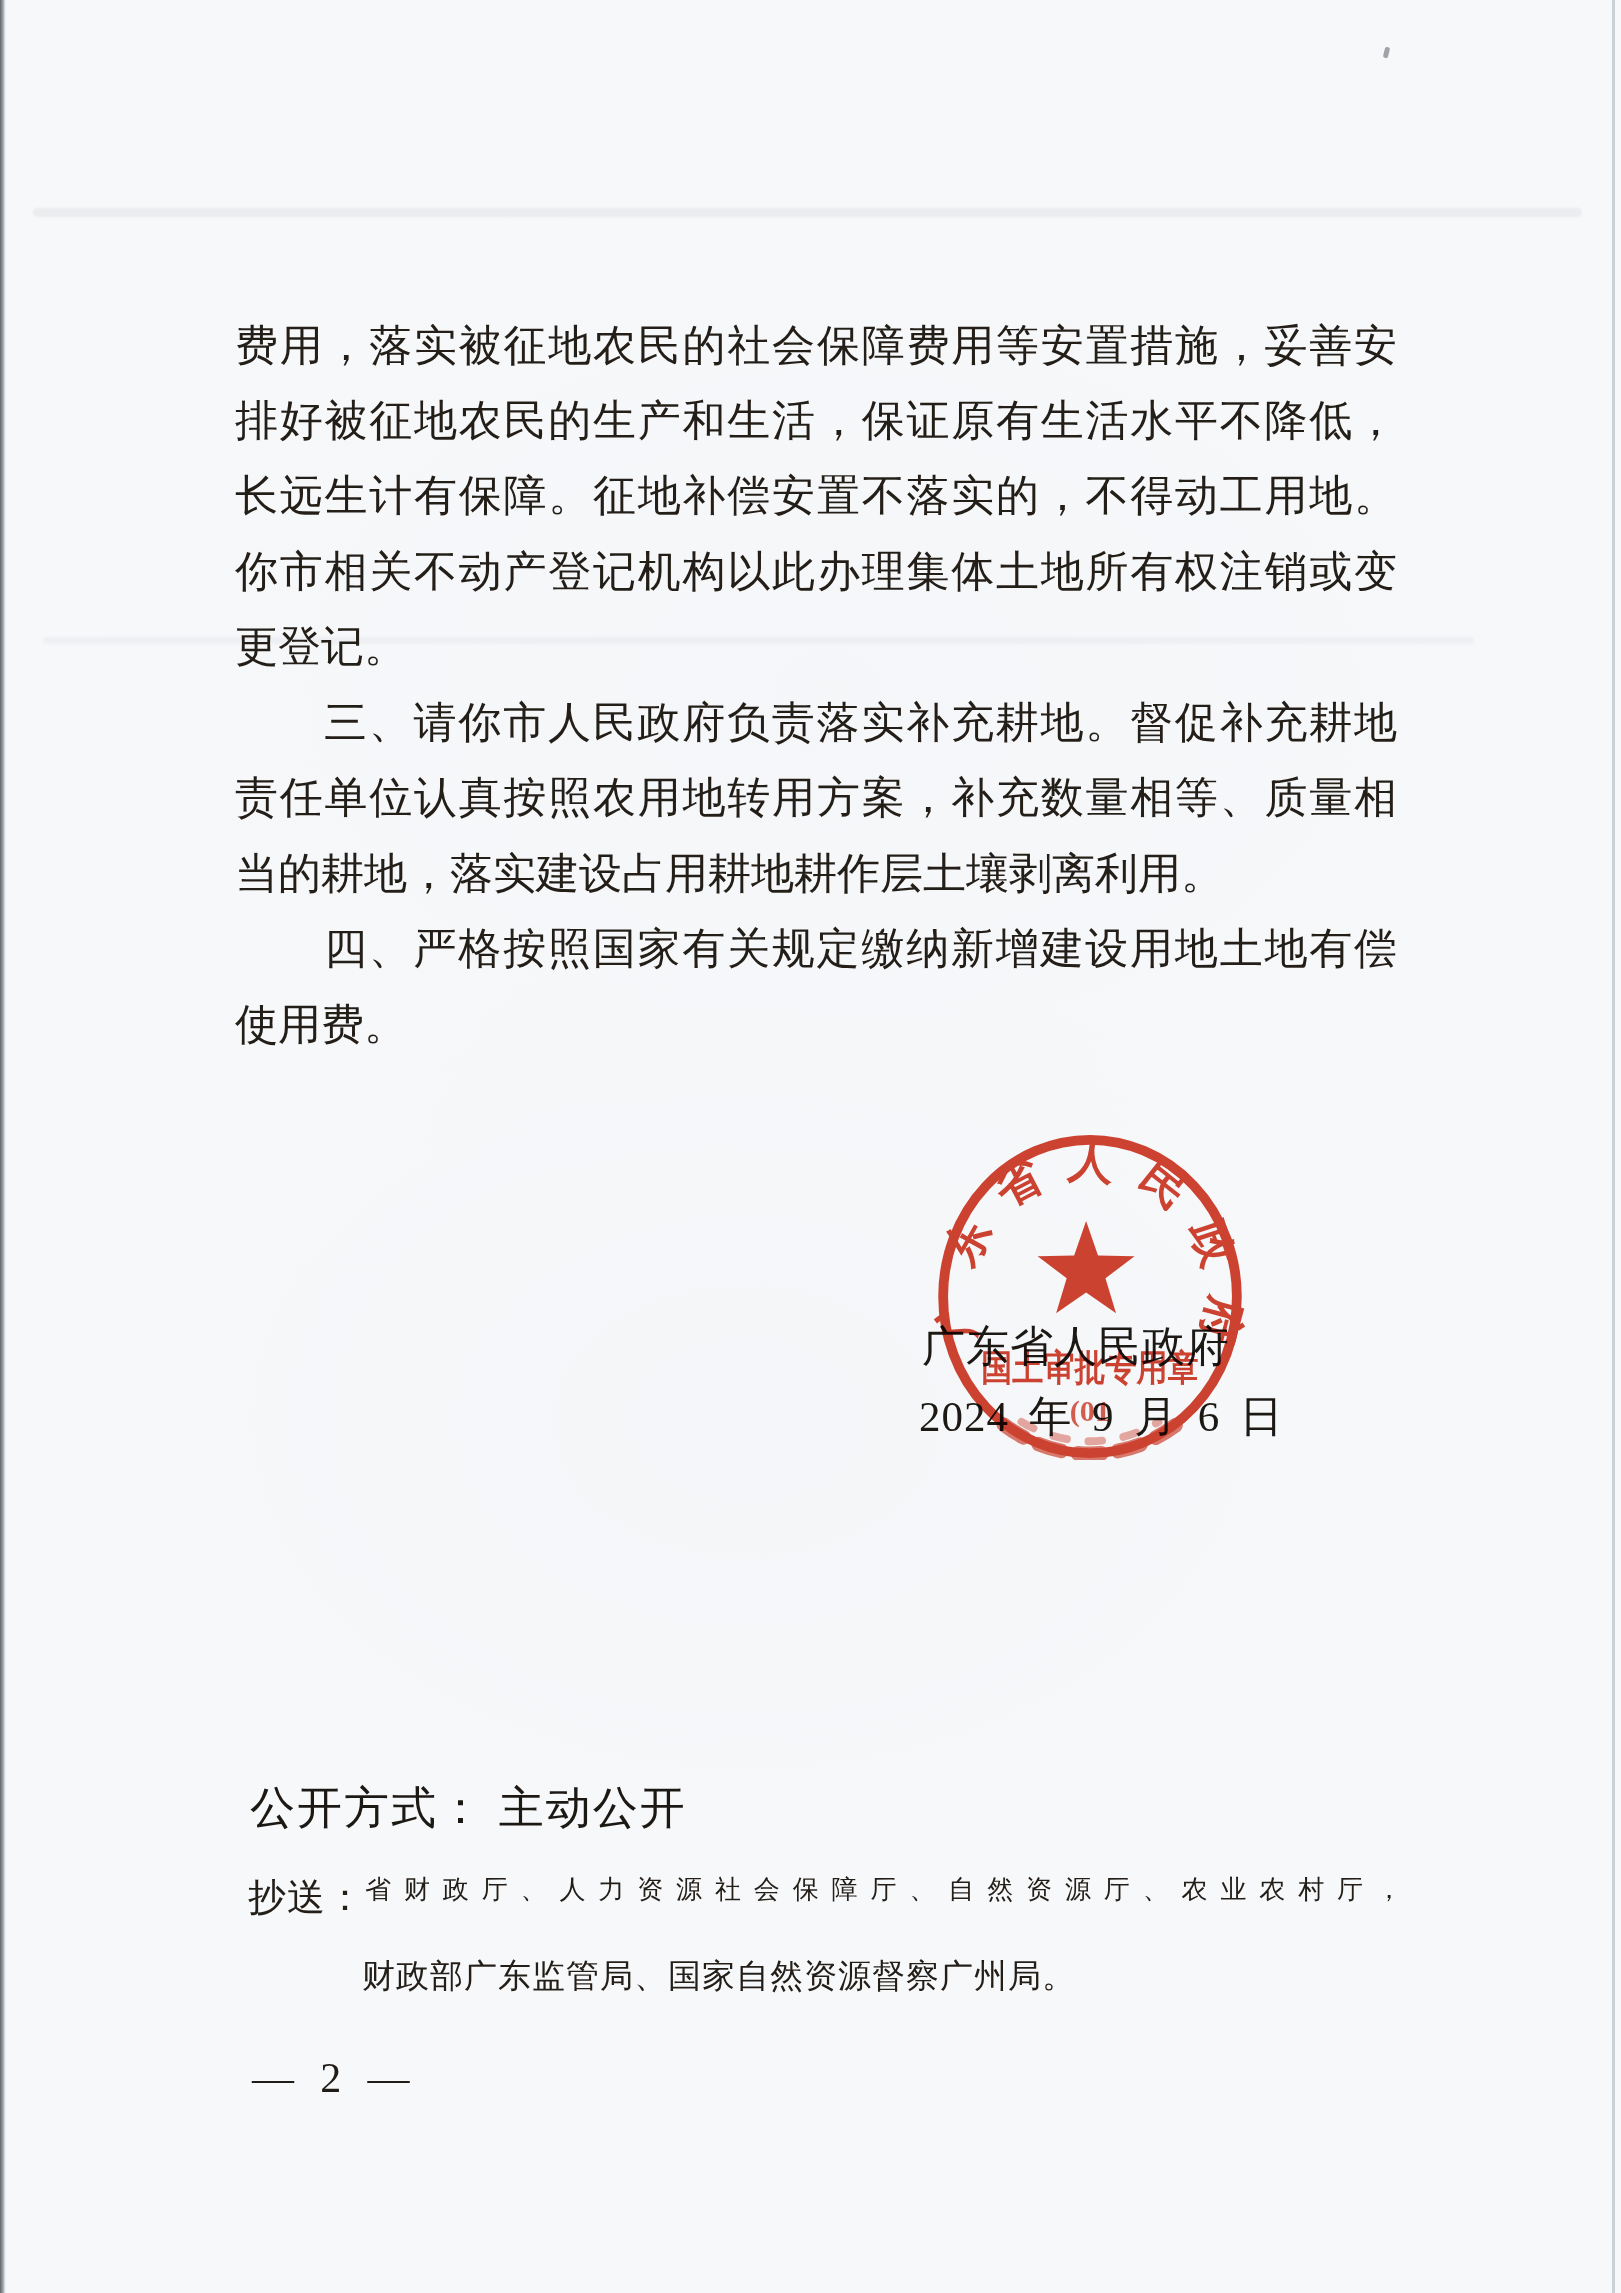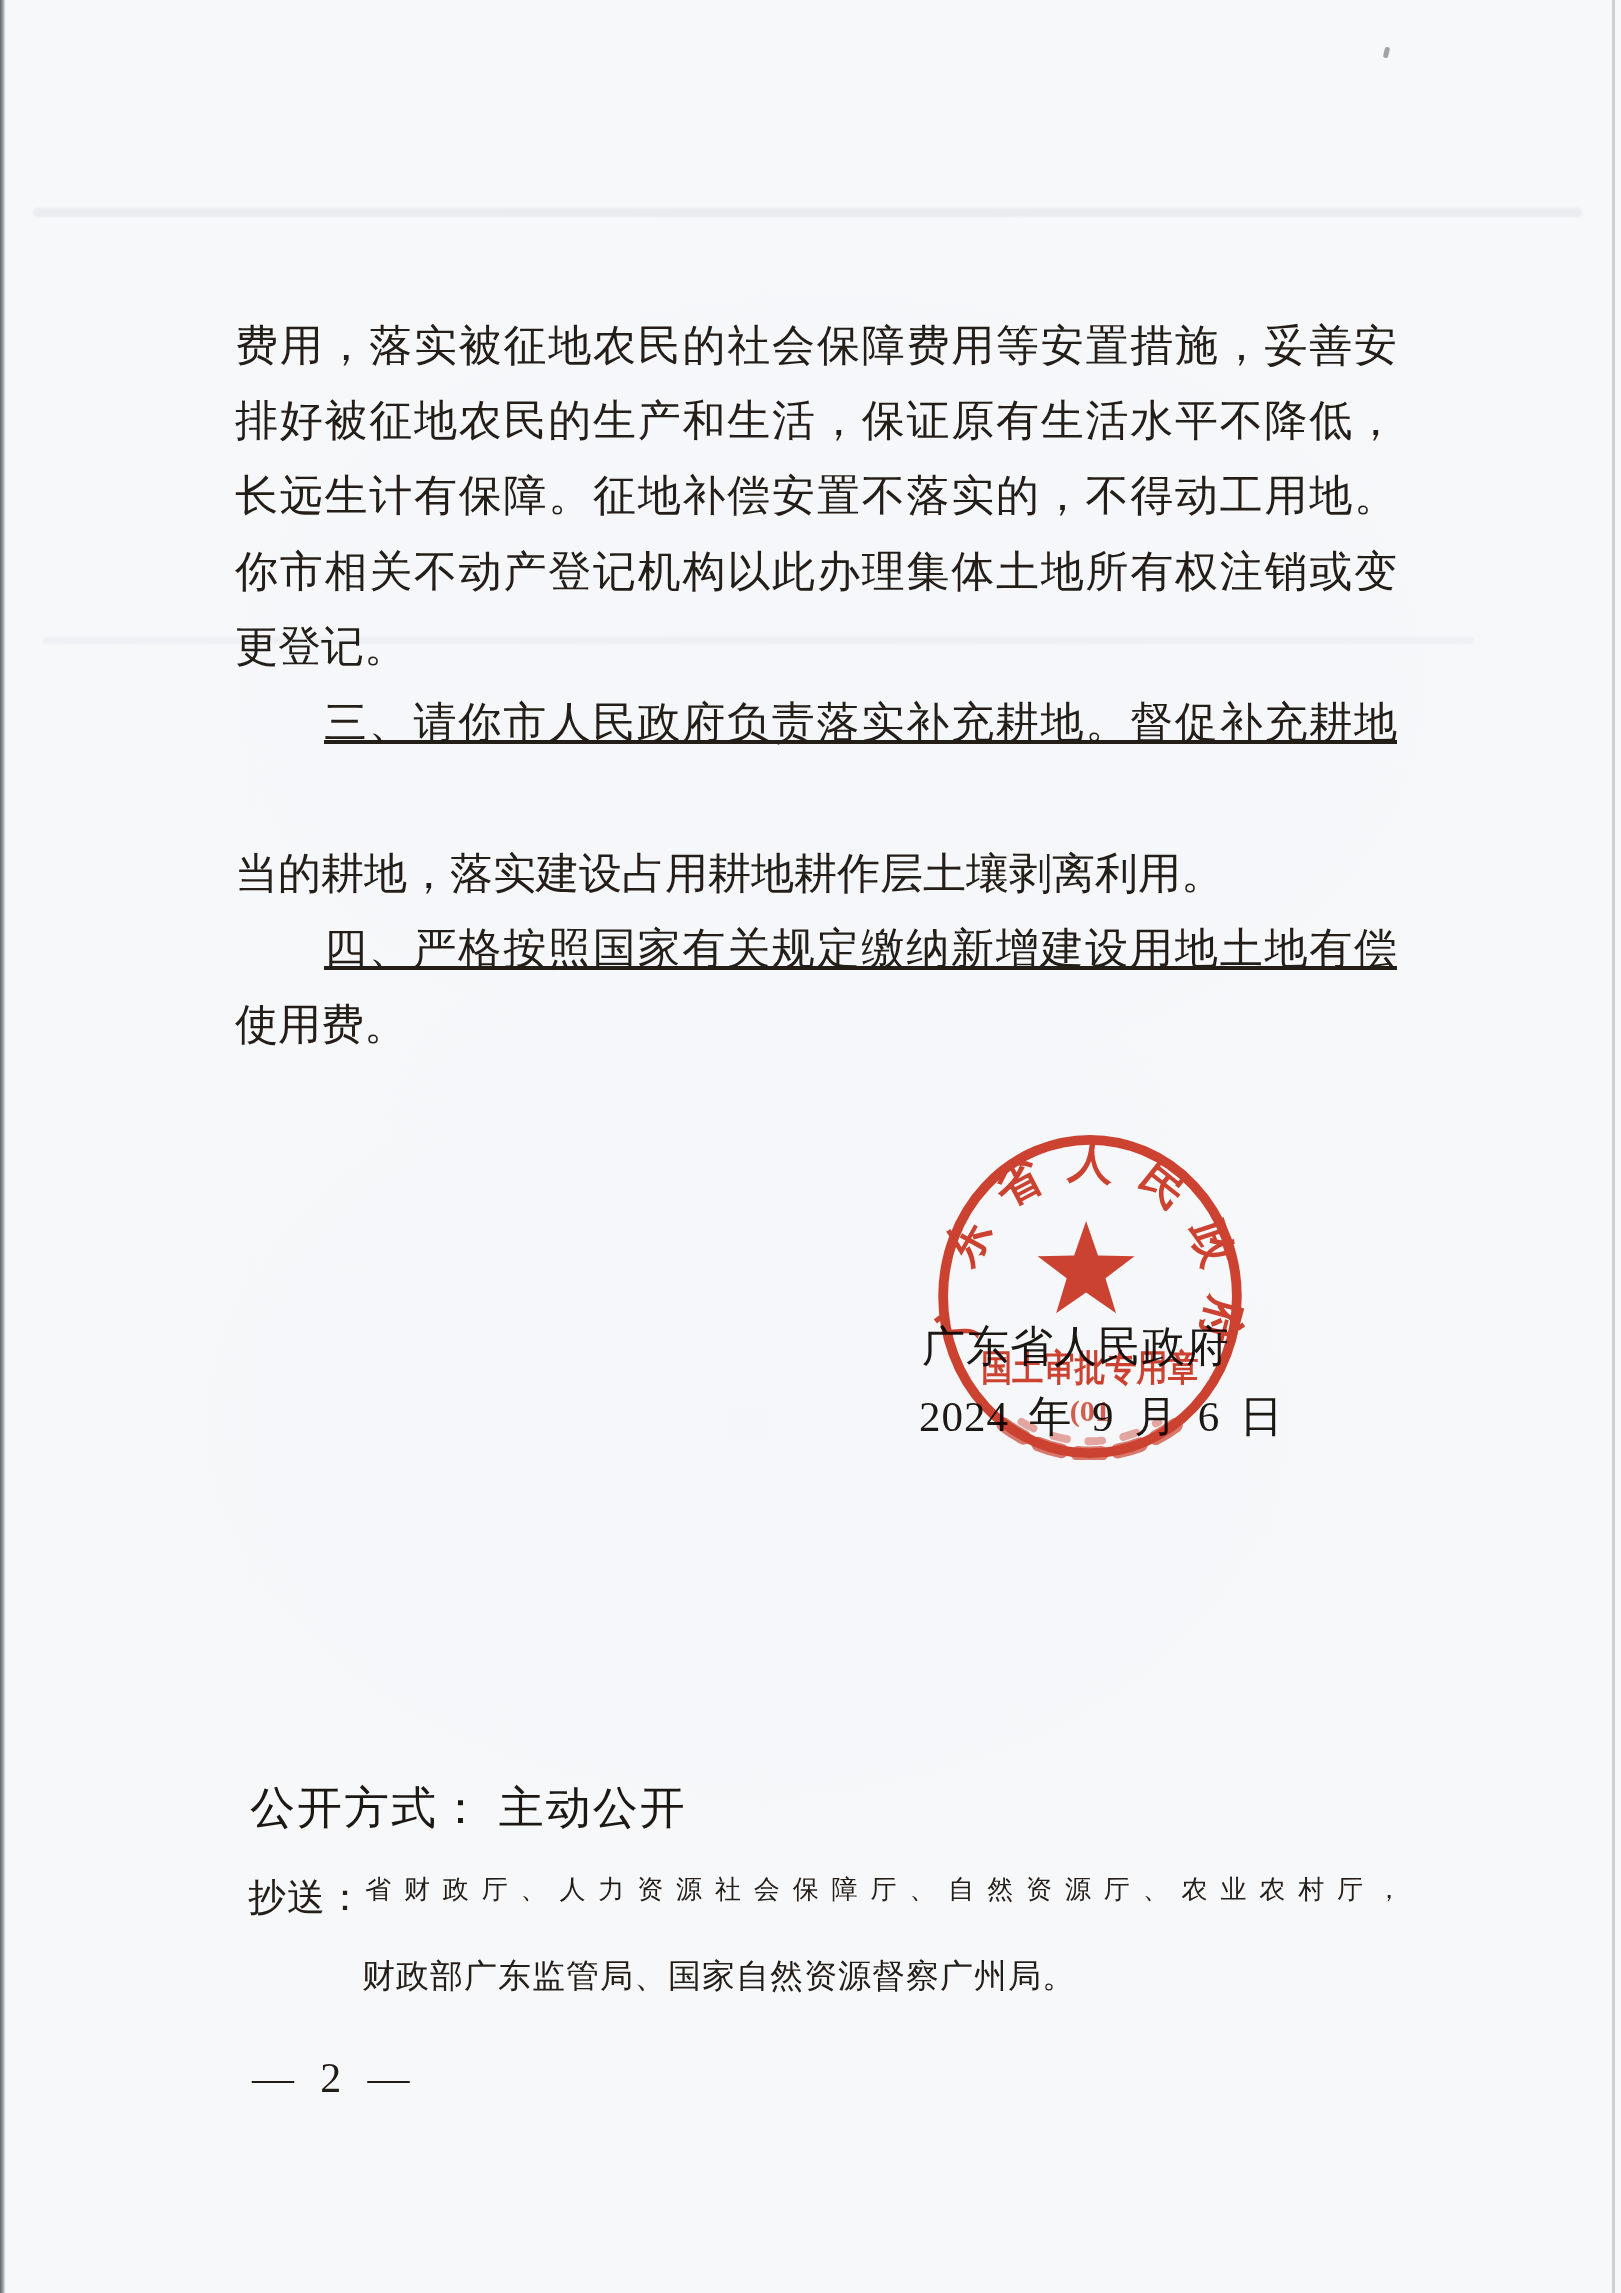--- a/index.html
+++ b/index.html
@@ -23,21 +23,21 @@
   .speck{position:absolute;left:1384px;top:47px;width:4.9px;height:10.8px;
     background:rgba(90,95,100,0.55);border-radius:2px;transform:rotate(14deg);}
 
   .bline{
     position:absolute;left:235px;width:1162px;
     font-size:43px;line-height:1.18;letter-spacing:0;
     text-align:justify;text-align-last:justify;text-justify:inter-character;
     color:#241e18;
   }
   .bline.partial{text-align-last:left;}
-  .bline.indent{text-indent:89px;text-decoration:underline;}
+  .bline.indent{text-indent:89px;}
 
   .sig{position:absolute;font-size:43px;color:#1c1814;letter-spacing:1px;}
   .sig-date{word-spacing:7.8px;}
 
   .seal{position:absolute;left:934px;top:1133px;width:312px;height:327px;
     mix-blend-mode:multiply;opacity:0.95;}
   .seal-stroke{stroke:#d23a27;fill:none;}
   .seal-fill{fill:#d23a27;}
   .seal text{font-family:"Liberation Serif","DejaVu Serif",serif;font-weight:bold;}
 
@@ -63,20 +63,21 @@
   <div class="streak streak-a"></div>
   <div class="streak streak-b"></div>
   <div class="speck"></div>
 
   <div class="bline" style="top:321px">费用，落实被征地农民的社会保障费用等安置措施，妥善安</div>
   <div class="bline" style="top:396px">排好被征地农民的生产和生活，保证原有生活水平不降低，</div>
   <div class="bline" style="top:471px">长远生计有保障。征地补偿安置不落实的，不得动工用地。</div>
   <div class="bline" style="top:547px">你市相关不动产登记机构以此办理集体土地所有权注销或变</div>
   <div class="bline partial" style="top:622px">更登记。</div>
   <div class="bline indent" style="top:698px">三、请你市人民政府负责落实补充耕地。督促补充耕地</div>
+  <div class="bline" style="top:773px">责任单位认真按照农用地转用方案，补充数量相等、质量相</div>
   <div class="bline partial" style="top:849px">当的耕地，落实建设占用耕地耕作层土壤剥离利用。</div>
   <div class="bline indent" style="top:924px">四、严格按照国家有关规定缴纳新增建设用地土地有偿</div>
   <div class="bline partial" style="top:1000px">使用费。</div>
 
   <div class="sig" style="left:922px;top:1318px">广东省人民政府</div>
   <div class="sig sig-date" style="left:919px;top:1388px">2024 年 9 月 6 日</div>
 
   <svg class="seal" viewBox="0 0 318 334">
     <ellipse class="seal-stroke" cx="159" cy="167" rx="150" ry="160" stroke-width="10"></ellipse>
     <path id="sealArc" d="M 53.2 225.7 A 121 121 0 1 1 264.8 225.7" fill="none"></path>

